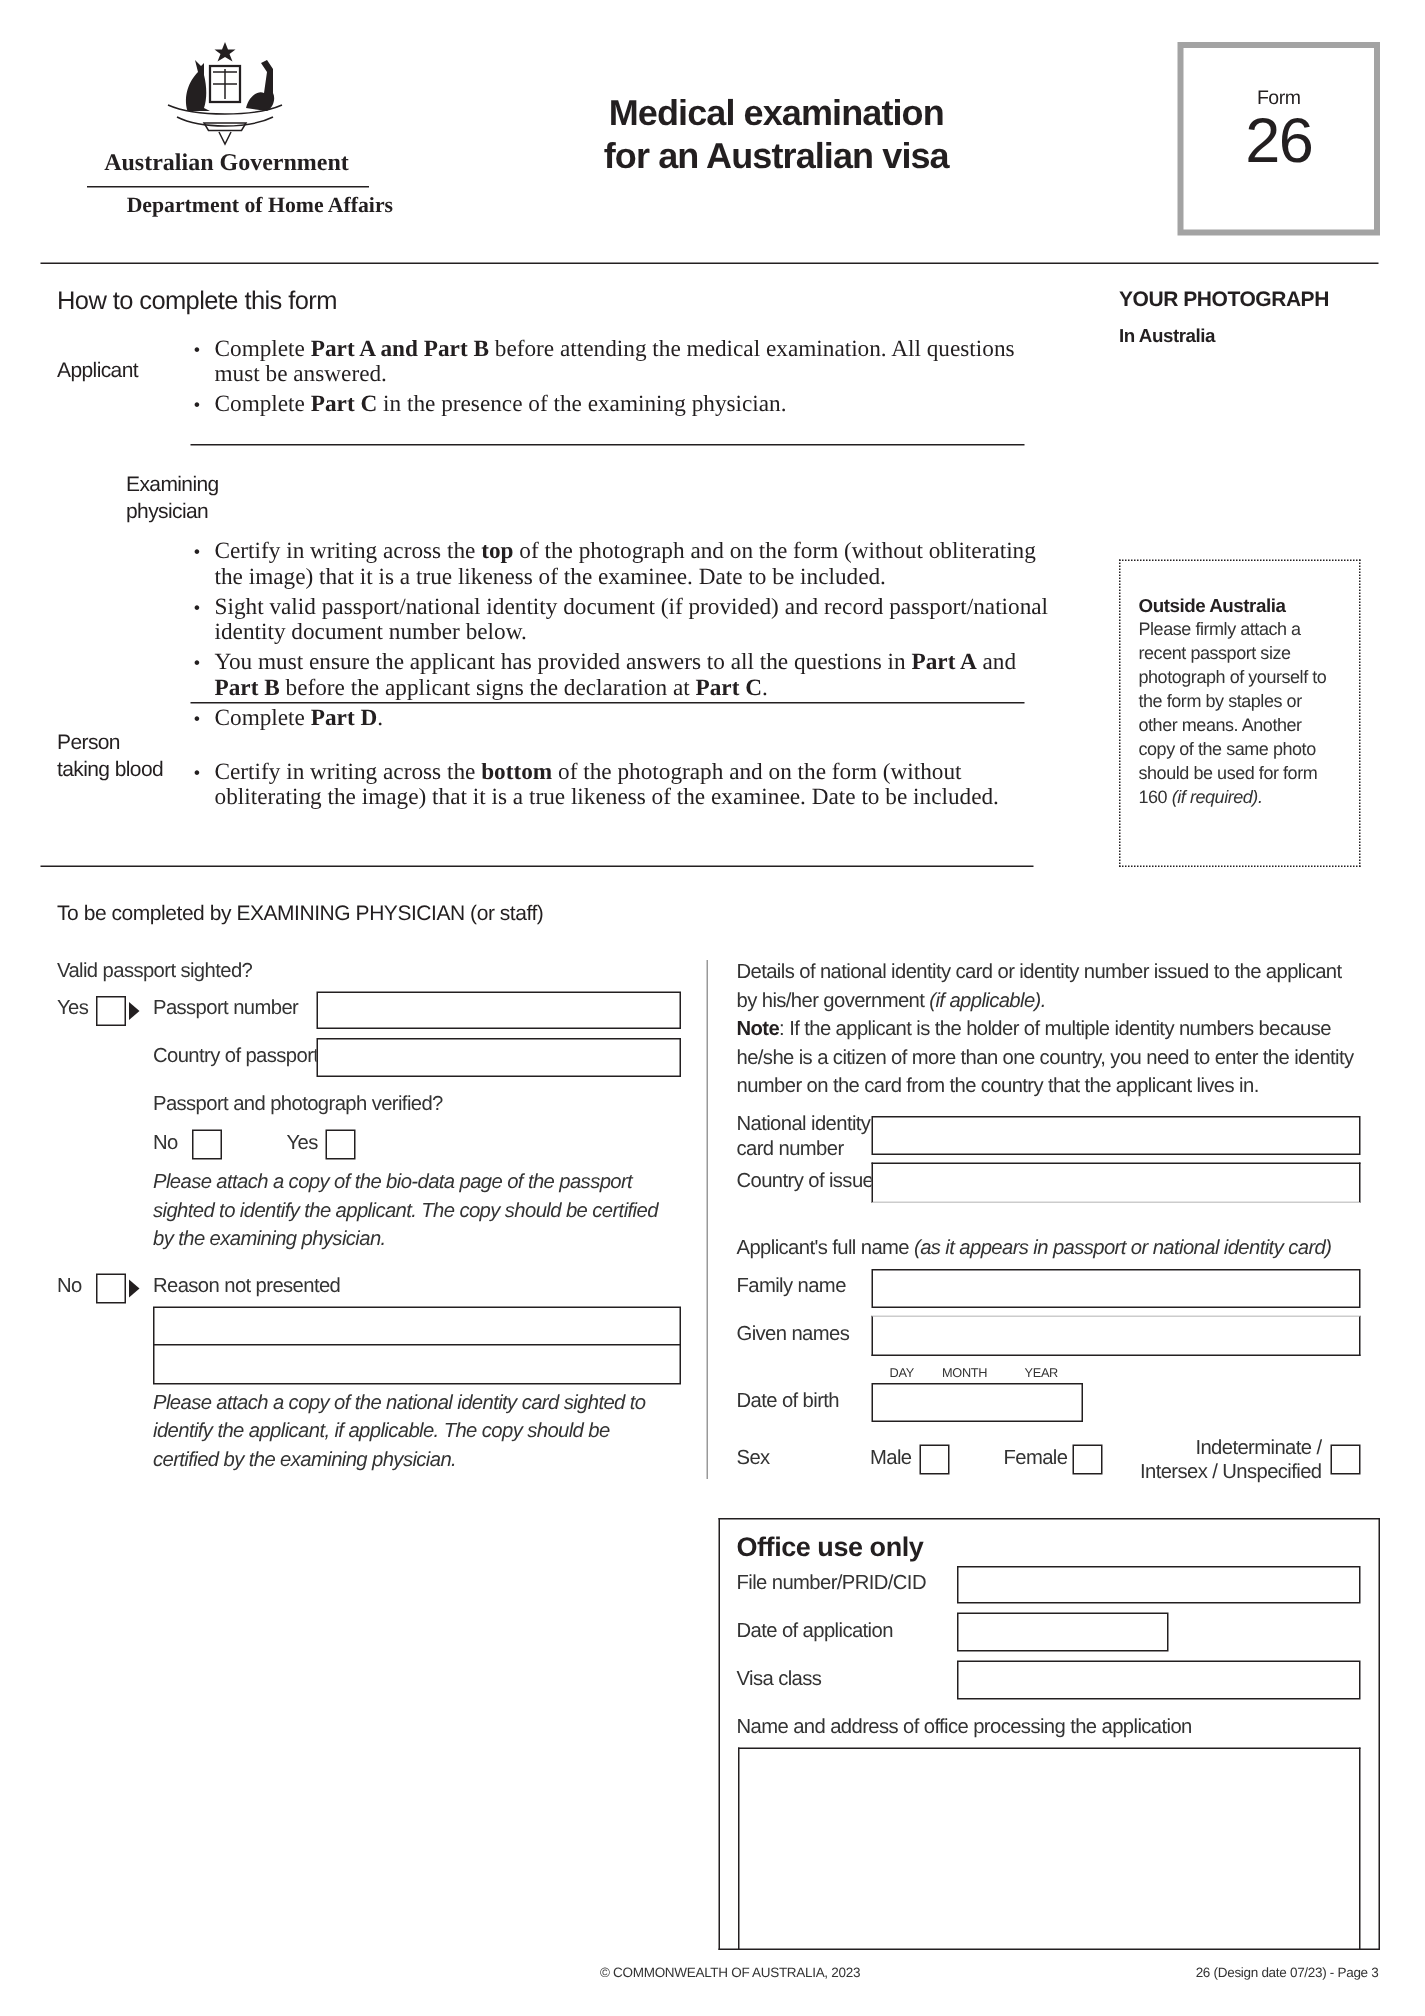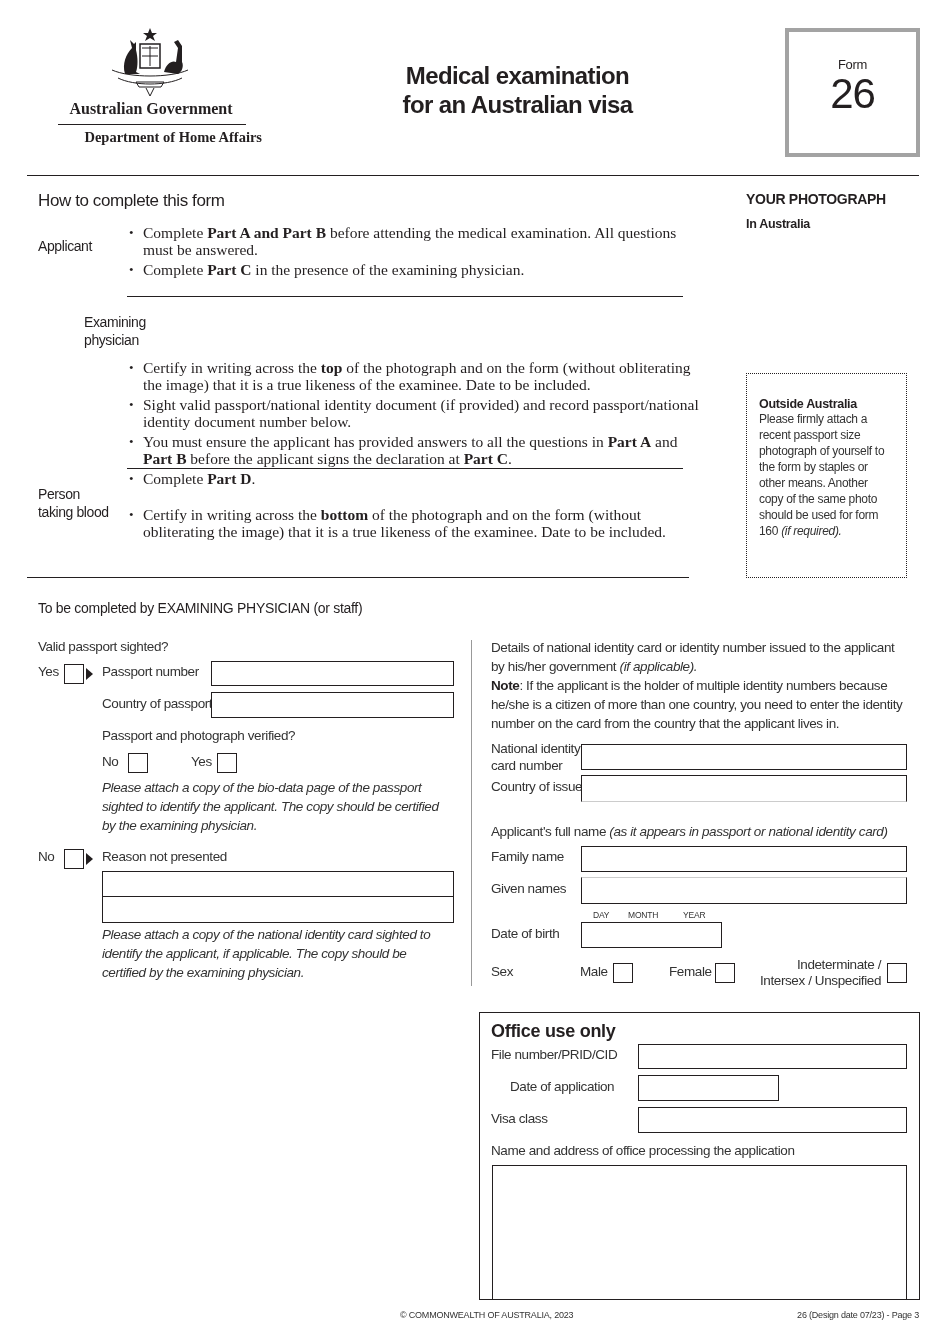--- a/index.html
+++ b/index.html
@@ -194,21 +194,21 @@
   <div>Intersex / Unspecified</div>
 </div>
 <div class="abs checkbox" style="left:887px; top:963px;"></div>
 
 <div class="abs office-box"></div>
 <div class="abs office-title" style="left:491px; top:1021px;">Office use only</div>
 
 <div class="abs label" style="left:491px; top:1046px;">File number/PRID/CID</div>
 <div class="abs field" style="left:638px; top:1044px; width:269px; height:25px;"></div>
 
-<div class="abs label" style="left:510px; top:1078px;text-align:center;">Date of application</div>
+<div class="abs label" style="left:491px; top:1078px;text-align:center;">Date of application</div>
 <div class="abs field" style="left:638px; top:1075px; width:141px; height:26px;"></div>
 
 <div class="abs label" style="left:491px; top:1110px;">Visa class</div>
 <div class="abs field" style="left:638px; top:1107px; width:269px; height:26px;"></div>
 
 <div class="abs label" style="left:491px; top:1142px;">Name and address of office processing the application</div>
 <div class="abs field" style="left:492px; top:1165px; width:415px; height:135px; border-bottom:none;"></div>
 <div class="abs" style="left:479px; top:1299px; width:441px; height:1px; background:#231f20;"></div>
 
 <div class="abs footer" style="left:400px;">© COMMONWEALTH OF AUSTRALIA, 2023</div>

